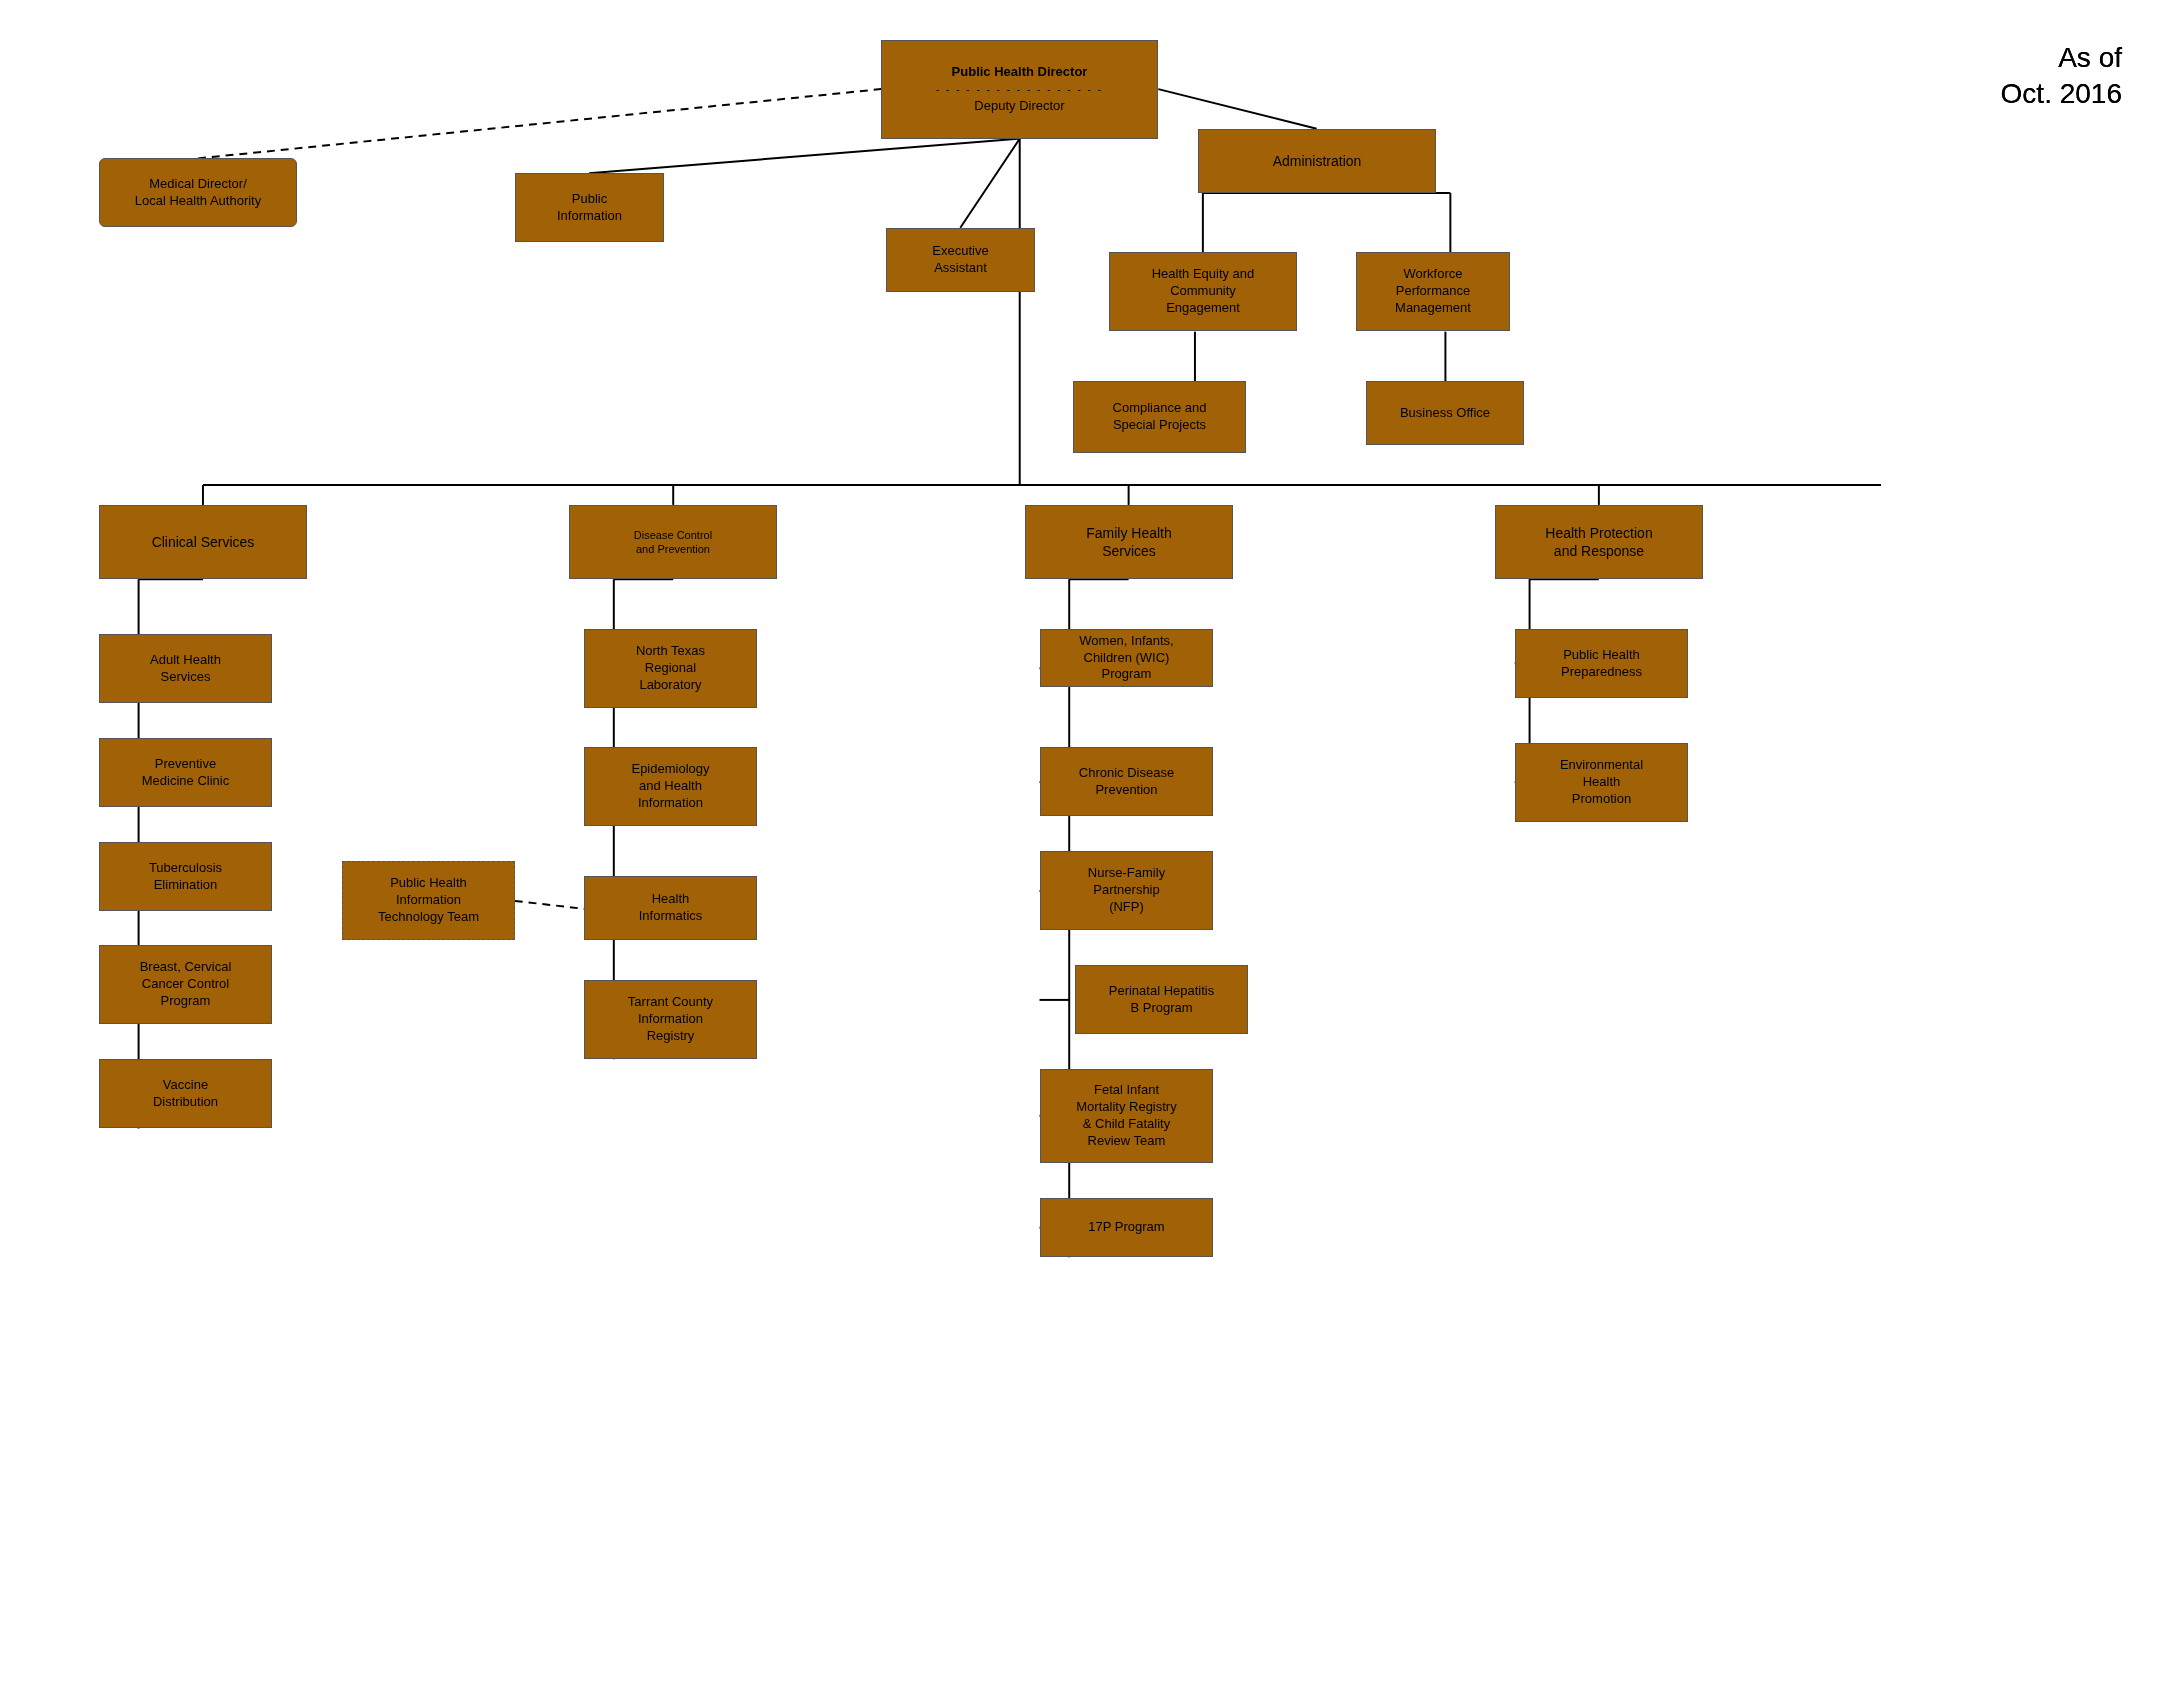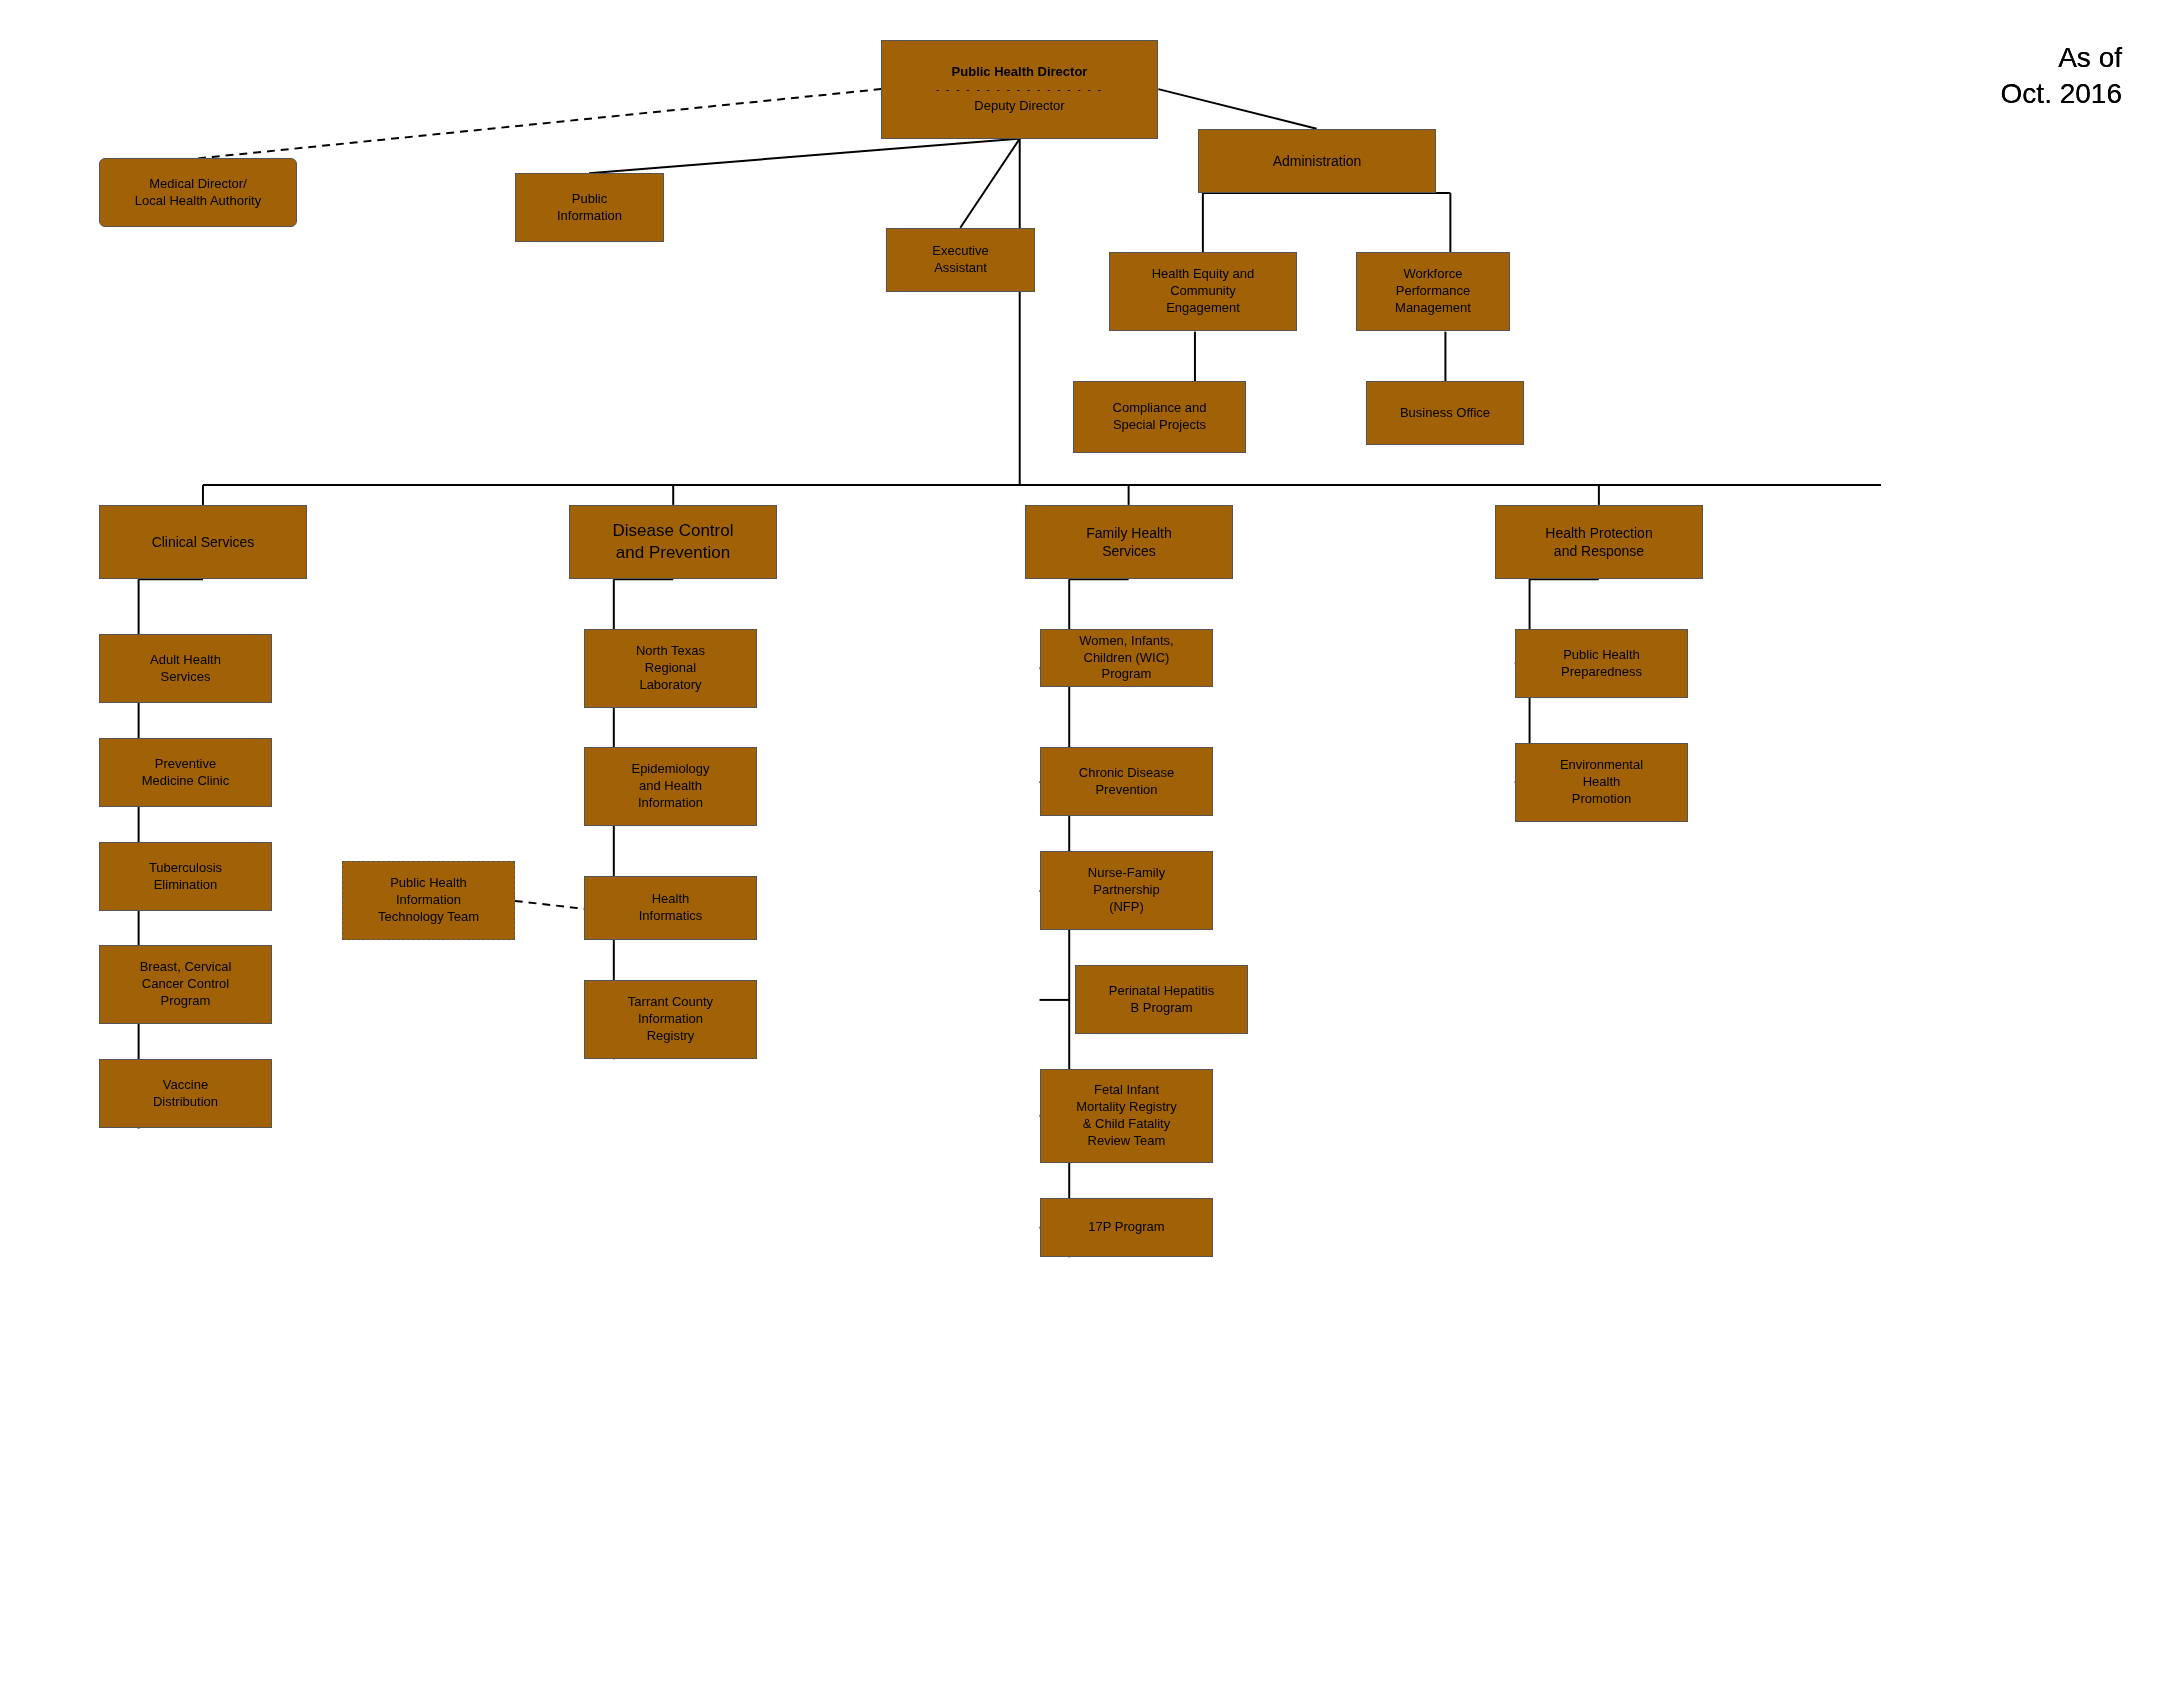--- a/index.html
+++ b/index.html
@@ -188,21 +188,21 @@
   </div>
 
   <div class="box" style="left:1366px;top:381px;width:158px;height:64px;">
     <span>Business Office</span>
   </div>
 
   <div class="box" style="left:99px;top:505px;width:208px;height:74px;font-size:14px;">
     <span>Clinical Services</span>
   </div>
 
-  <div class="box" style="left:569px;top:505px;width:208px;height:74px;font-size:17px;">
+  <div class="box" style="left:569px;top:505px;width:208px;height:74px;font-size:11px;">
     <span>Disease Control<br>and Prevention</span>
   </div>
 
   <div class="box" style="left:1025px;top:505px;width:208px;height:74px;font-size:14px;">
     <span>Family Health<br>Services</span>
   </div>
 
   <div class="box" style="left:1495px;top:505px;width:208px;height:74px;font-size:14px;">
     <span>Health Protection<br>and Response</span>
   </div>

